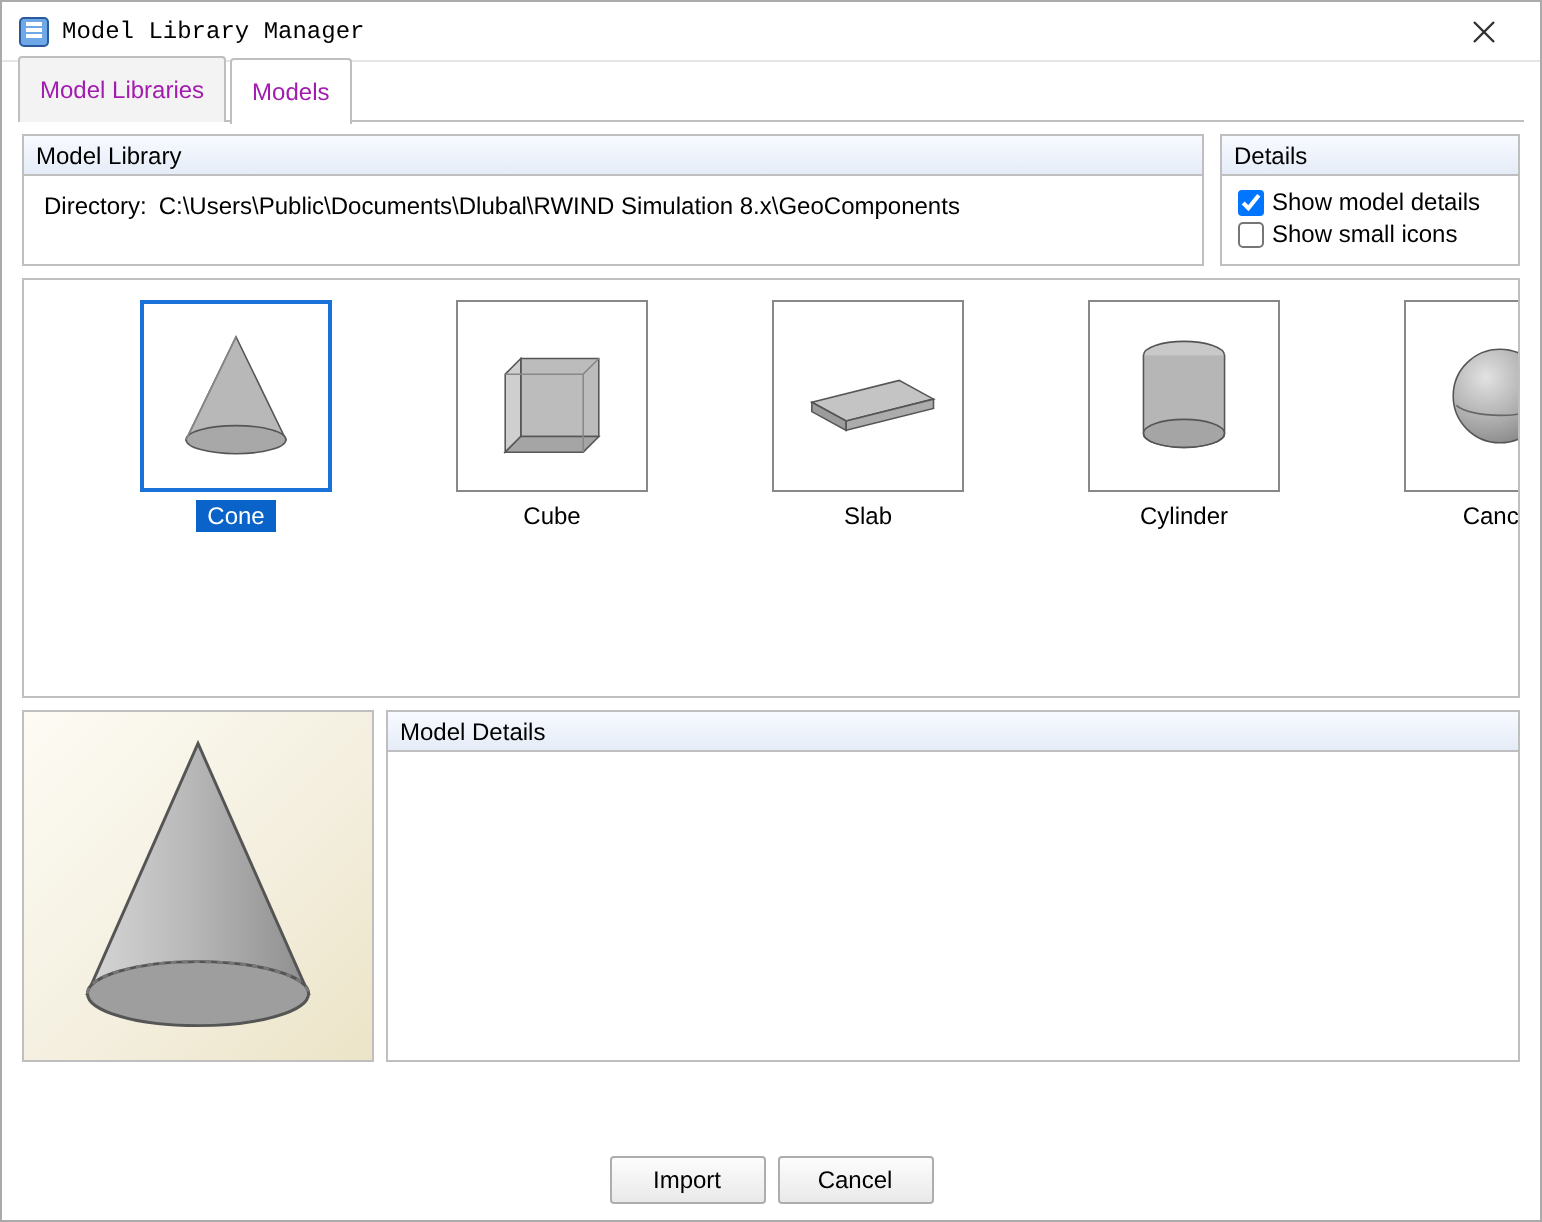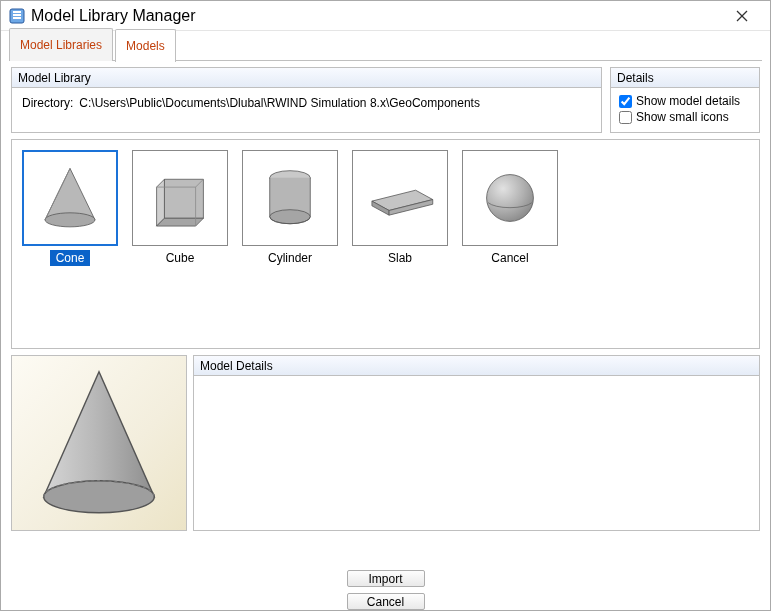--- a/index.html
+++ b/index.html
@@ -27,21 +27,22 @@
     padding: 0 8px;
     border-bottom: 1px solid #e5e5e5;
   }
   .titlebar .app-icon {
     width: 16px; height: 16px;
     margin-right: 6px;
     display: flex; align-items: center; justify-content: center;
   }
   .titlebar .title {
     flex: 1;
-    font-size: 16px;
+    font-size: 12px;
+    font-family: Liberation Mono, monospace;
   }
   .titlebar .close {
     width: 40px; height: 28px;
     display: flex; align-items: center; justify-content: center;
     cursor: pointer;
   }
   
   .tabstrip {
     display: flex;
     align-items: flex-end;
@@ -62,21 +63,21 @@
     display: flex; align-items: center;
     border: 1px solid #bfbfbf;
     border-bottom: none;
     background: #f3f3f3;
     border-radius: 2px 2px 0 0;
     margin-right: 2px;
     cursor: pointer;
     position: relative;
     top: 0;
     z-index: 1;
-    color: #c2410c;
+    color: #a21caf;
   }
   .tab.active {
     background: #fff;
     top: 1px;
     z-index: 2;
   }
   
   .content {
     flex: 1;
     padding: 6px 10px 4px 10px;
@@ -129,20 +130,21 @@
   .thumbs {
     display: flex;
     gap: 14px;
   }
   .thumb-item {
     width: 96px;
     display: flex;
     flex-direction: column;
     align-items: center;
     cursor: pointer;
+    margin-left: 48px;
   }
   .thumb-box {
     width: 96px; height: 96px;
     border: 1px solid #888;
     display: flex; align-items: center; justify-content: center;
     background: #fff;
   }
   .thumb-item.selected .thumb-box {
     border: 2px solid #1a72d8;
   }
@@ -173,24 +175,23 @@
     display: flex;
     flex-direction: column;
     text-align: right;
   }
   .gb-details .gb-body { flex: 1; }
   
   .footer {
     height: 40px;
     display: flex;
     align-items: center;
-    justify-content: flex-start;
+    justify-content: center;
     padding: 0 10px;
     gap: 6px;
-    flex-direction: column;
   }
   .btn {
     width: 78px;
     height: 24px;
     border: 1px solid #adadad;
     background: linear-gradient(#fdfdfd,#e9e9e9);
     border-radius: 2px;
     font-size: 12px;
     cursor: pointer;
     display: flex; align-items: center; justify-content: center;
@@ -278,41 +279,41 @@
               <line x1="20" y1="36" x2="70" y2="36" stroke="#888"></line>
               <line x1="70" y1="36" x2="70" y2="86" stroke="#888"></line>
               <line x1="70" y1="36" x2="80" y2="26" stroke="#888"></line>
             </svg>
           </div>
           <div class="thumb-label">Cube</div>
         </div>
 
         <div class="thumb-item">
           <div class="thumb-box">
+            <svg width="86" height="78" viewBox="0 0 100 100">
+              <polygon points="14,54 70,40 92,52 36,66" fill="#c4c4c4" stroke="#555"></polygon>
+              <polygon points="14,54 36,66 36,72 14,60" fill="#9c9c9c" stroke="#555"></polygon>
+              <polygon points="36,66 92,52 92,58 36,72" fill="#acacac" stroke="#555"></polygon>
+            </svg>
+          </div>
+          <div class="thumb-label">Slab</div>
+        </div>
+
+        <div class="thumb-item">
+          <div class="thumb-box">
             <svg width="78" height="78" viewBox="0 0 100 100">
               <ellipse cx="50" cy="24" rx="26" ry="9" fill="#c9c9c9" stroke="#555"></ellipse>
               <rect x="24" y="24" width="52" height="50" fill="#b6b6b6" stroke="none"></rect>
               <line x1="24" y1="24" x2="24" y2="74" stroke="#555"></line>
               <line x1="76" y1="24" x2="76" y2="74" stroke="#555"></line>
               <ellipse cx="50" cy="74" rx="26" ry="9" fill="#a5a5a5" stroke="#555"></ellipse>
               <path d="M24 74 A26 9 0 0 0 76 74" fill="none" stroke="#555"></path>
             </svg>
           </div>
           <div class="thumb-label">Cylinder</div>
-        </div>
-
-        <div class="thumb-item">
-          <div class="thumb-box">
-            <svg width="86" height="78" viewBox="0 0 100 100">
-              <polygon points="14,54 70,40 92,52 36,66" fill="#c4c4c4" stroke="#555"></polygon>
-              <polygon points="14,54 36,66 36,72 14,60" fill="#9c9c9c" stroke="#555"></polygon>
-              <polygon points="36,66 92,52 92,58 36,72" fill="#acacac" stroke="#555"></polygon>
-            </svg>
-          </div>
-          <div class="thumb-label">Slab</div>
         </div>
 
         <div class="thumb-item">
           <div class="thumb-box">
             <svg width="78" height="78" viewBox="0 0 100 100">
               <defs>
                 <radialGradient id="sg" cx="0.35" cy="0.3" r="0.75">
                   <stop offset="0%" stop-color="#e2e2e2"></stop>
                   <stop offset="60%" stop-color="#b0b0b0"></stop>
                   <stop offset="100%" stop-color="#8a8a8a"></stop>

